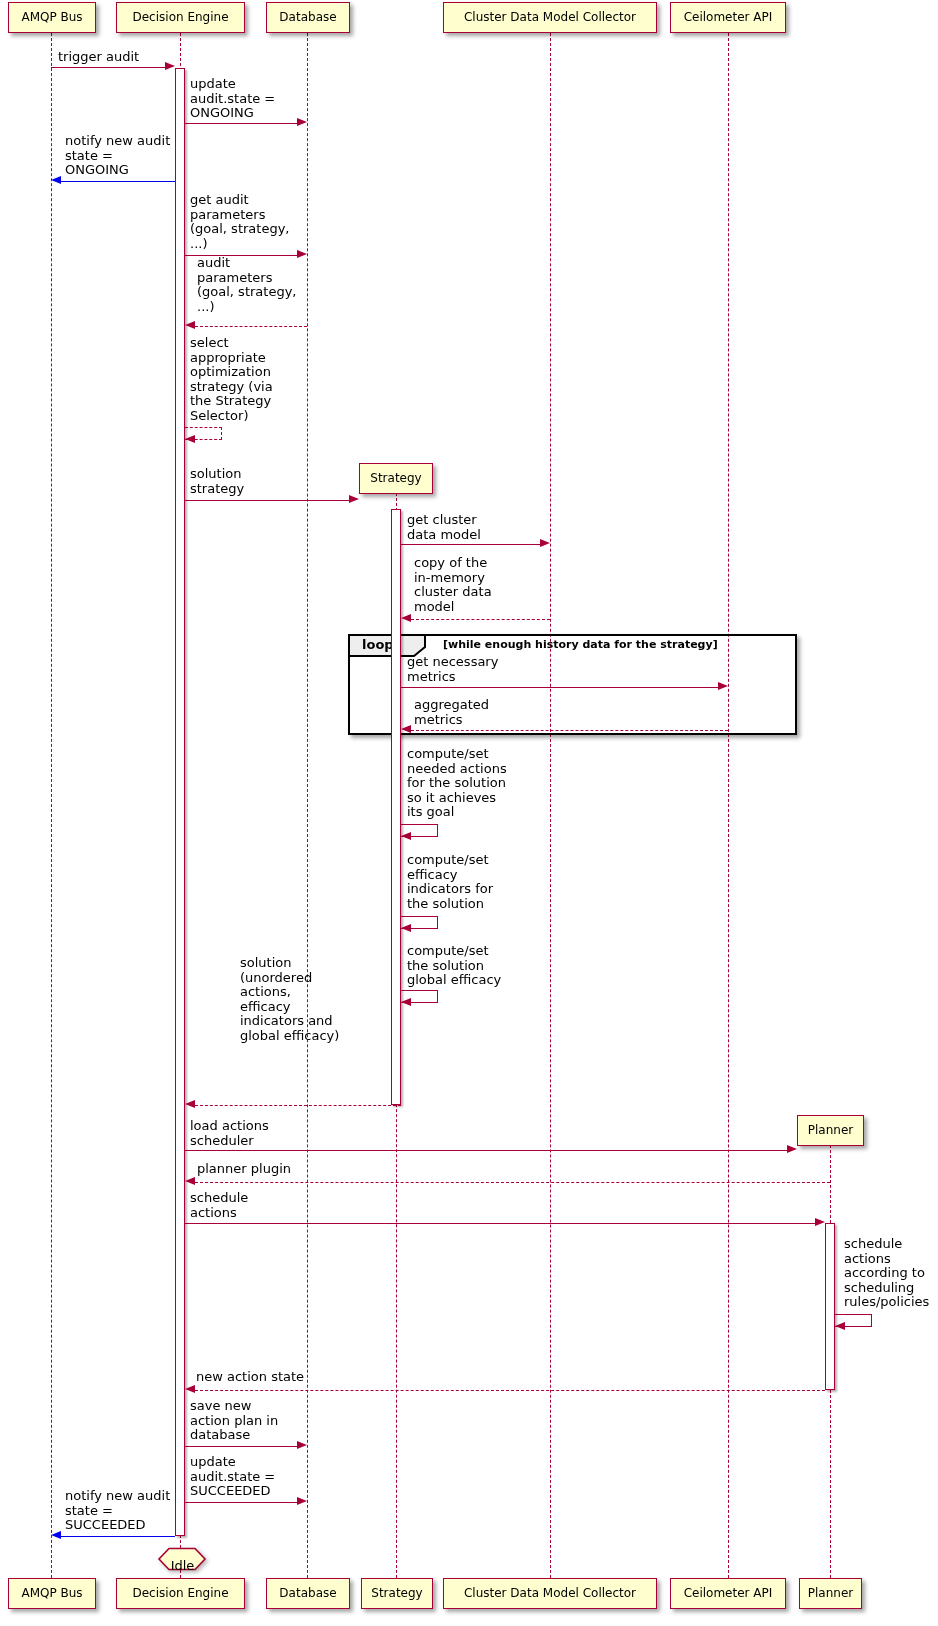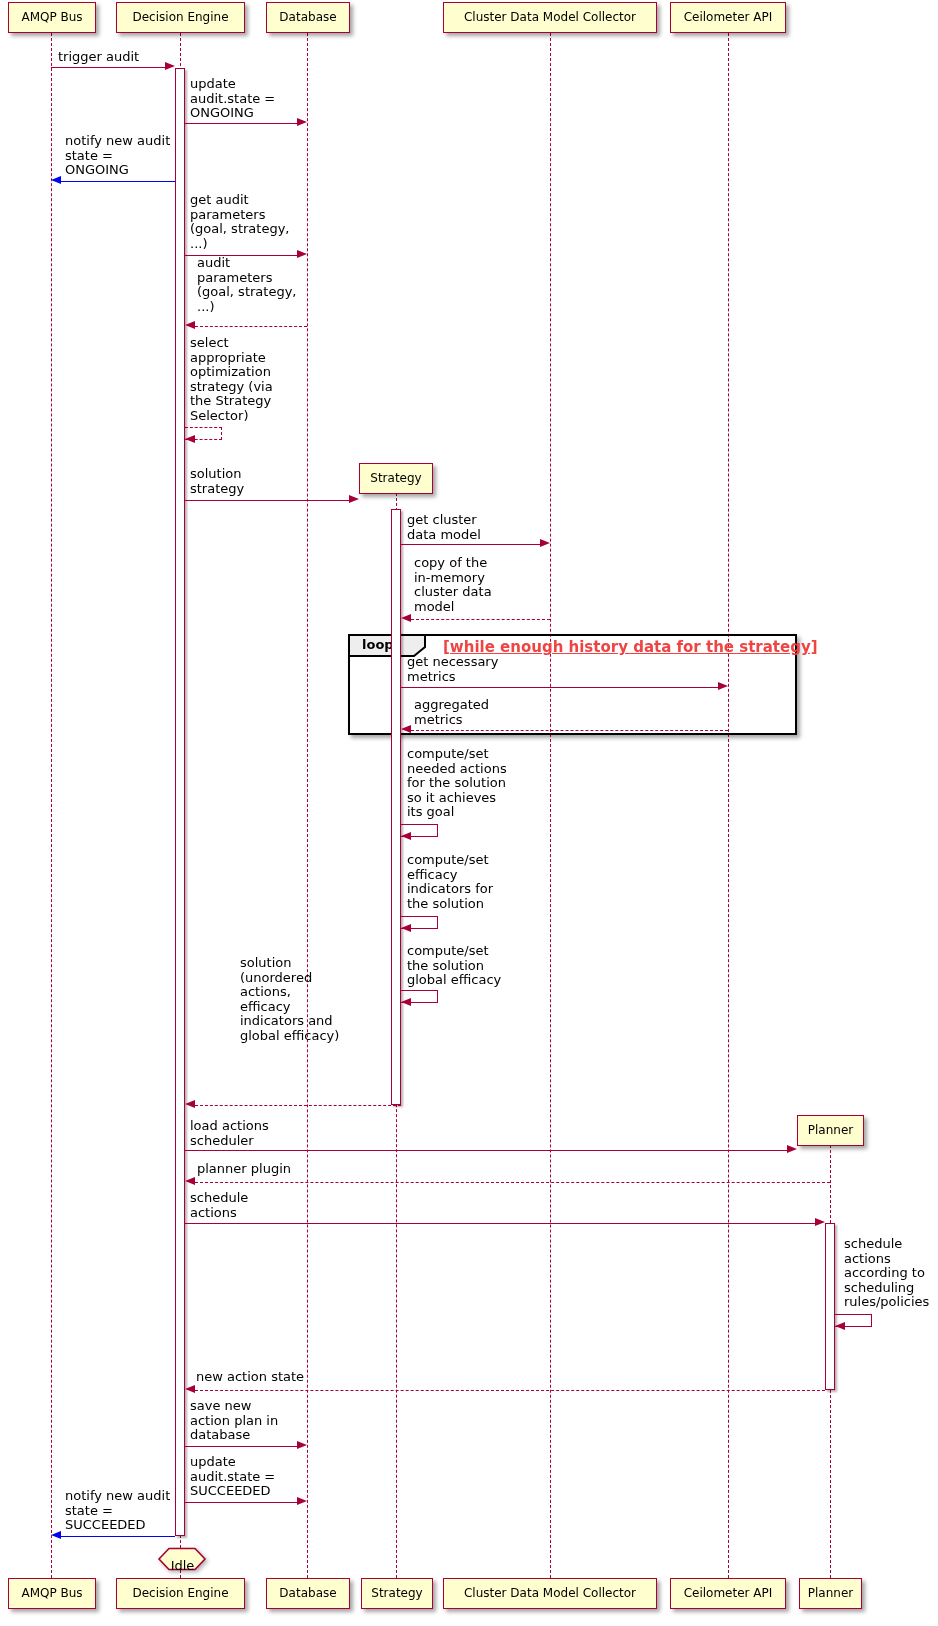--- a/index.html
+++ b/index.html
@@ -53,21 +53,21 @@
   .frame{
     position:absolute;box-sizing:border-box;
     border:2px solid #000;
     box-shadow:3px 3px 4px rgba(0,0,0,.35);
     background:transparent;
   }
   .frame-op{
     position:absolute;font-size:13px;font-weight:bold;color:#000;
   }
   .frame-cond{
-    position:absolute;font-size:15px;font-weight:bold;color:#ef4444;white-space:nowrap;text-decoration:underline;
+    position:absolute;font-size:11px;font-weight:bold;color:#000000;white-space:nowrap;
   }
 
   .hex-label{
     position:absolute;font-size:13px;display:flex;align-items:center;justify-content:center;
   }
   svg{position:absolute;overflow:visible;}
 </style>
 </head>
 <body>
 

